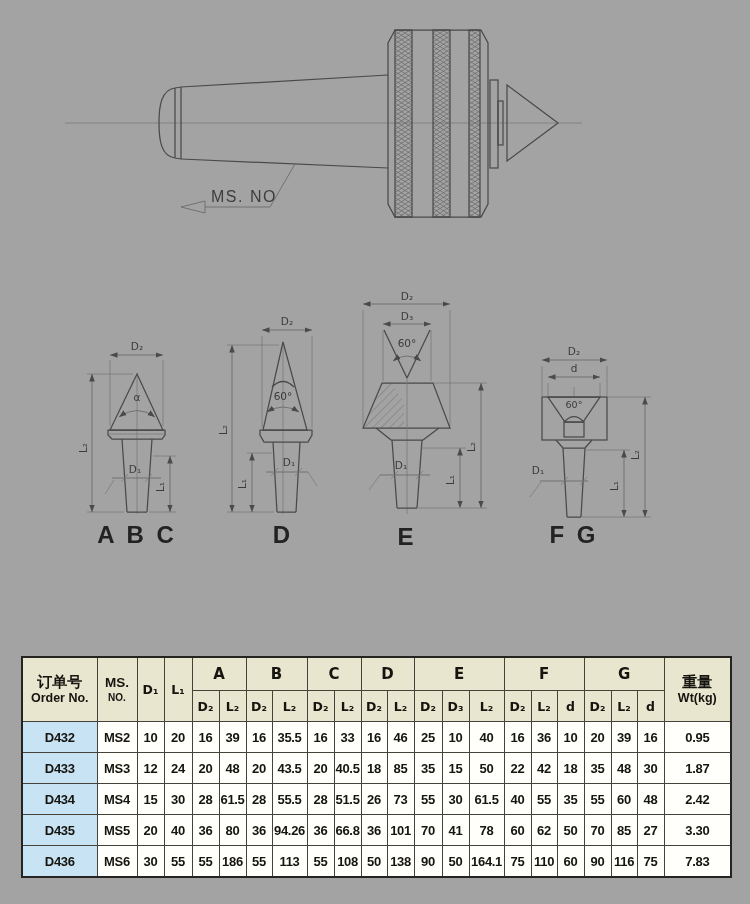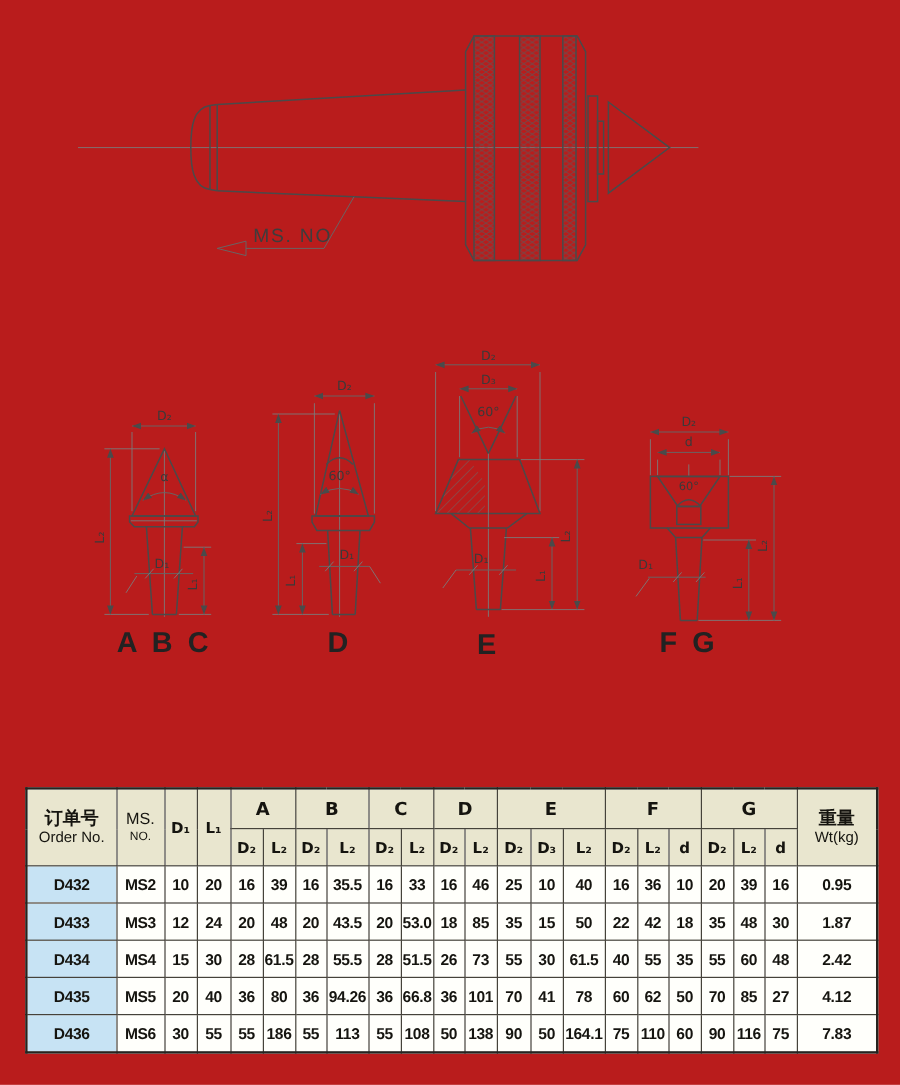--- a/index.html
+++ b/index.html
@@ -1,36 +1,36 @@
 <!DOCTYPE html>
 <html><head>
 <meta charset="utf-8">
 <style>
   html,body{margin:0;padding:0;}
-  .page{position:relative;width:750px;height:904px;background:#b91c1c;overflow:hidden;
+  .page{position:relative;width:750px;height:904px;background:#a3a3a3;overflow:hidden;
         font-family:"Liberation Sans",sans-serif;}
   .abs{position:absolute;}
 
   
   .main{stroke:#4a4a4a;stroke-width:1.25;fill:none;}
   .thin{stroke:#7a7a7a;stroke-width:0.75;fill:none;}
   .dimline{stroke:#666;stroke-width:0.8;fill:none;}
   .dim-label{font:10.5px "DejaVu Sans",sans-serif;fill:#3a3a3a;stroke:none;text-anchor:middle;}
   .dia-label{font:bold 24px "Liberation Sans",sans-serif;fill:#222;stroke:none;text-anchor:middle;letter-spacing:3px;}
   .callout-text{font:16px "Liberation Sans",sans-serif;fill:#3d3d3d;stroke:none;letter-spacing:1.5px;}
 
   
   .spec-table{position:absolute;left:21px;top:656px;width:711px;border-collapse:collapse;
               table-layout:fixed;background:#fffffb;border:2px solid #262420;
               font-family:"DejaVu Sans",sans-serif;}
   .spec-table th,.spec-table td{border:1px solid #45423a;text-align:center;vertical-align:middle;
               padding:0;color:#15140f;overflow:hidden;}
   .spec-table thead th{background:#e9e6cf;font-weight:bold;}
   .zh{font-size:15px;font-weight:bold;line-height:1.2;}
-  .en{font-size:12.5px;font-weight:normal;line-height:1.2;font-family:"Liberation Sans",sans-serif;}
+  .en{font-size:12.5px;font-weight:bold;line-height:1.2;font-family:"Liberation Sans",sans-serif;}
   .grp{font-size:15px;height:32px;}
   .sub{font-size:12.5px;height:30px;font-weight:bold;}
   .spec-table td{font-size:13px;font-weight:bold;height:30px;
               font-family:"Liberation Sans",sans-serif;letter-spacing:-0.3px;}
   td.order-cell{background:#c7e3f4;}
 </style>
 </head>
 <body>
 
 <div class="page">
@@ -314,21 +314,21 @@
         <tr>
           <td class="order-cell">D433</td>
           <td>MS3</td>
           <td>12</td>
           <td>24</td>
           <td>20</td>
           <td>48</td>
           <td>20</td>
           <td>43.5</td>
           <td>20</td>
-          <td>53.0</td>
+          <td>40.5</td>
           <td>18</td>
           <td>85</td>
           <td>35</td>
           <td>15</td>
           <td>50</td>
           <td>22</td>
           <td>42</td>
           <td>18</td>
           <td>35</td>
           <td>48</td>
@@ -374,21 +374,21 @@
           <td>101</td>
           <td>70</td>
           <td>41</td>
           <td>78</td>
           <td>60</td>
           <td>62</td>
           <td>50</td>
           <td>70</td>
           <td>85</td>
           <td>27</td>
-          <td>4.12</td>
+          <td>3.30</td>
         </tr>
         <tr>
           <td class="order-cell">D436</td>
           <td>MS6</td>
           <td>30</td>
           <td>55</td>
           <td>55</td>
           <td>186</td>
           <td>55</td>
           <td>113</td>

